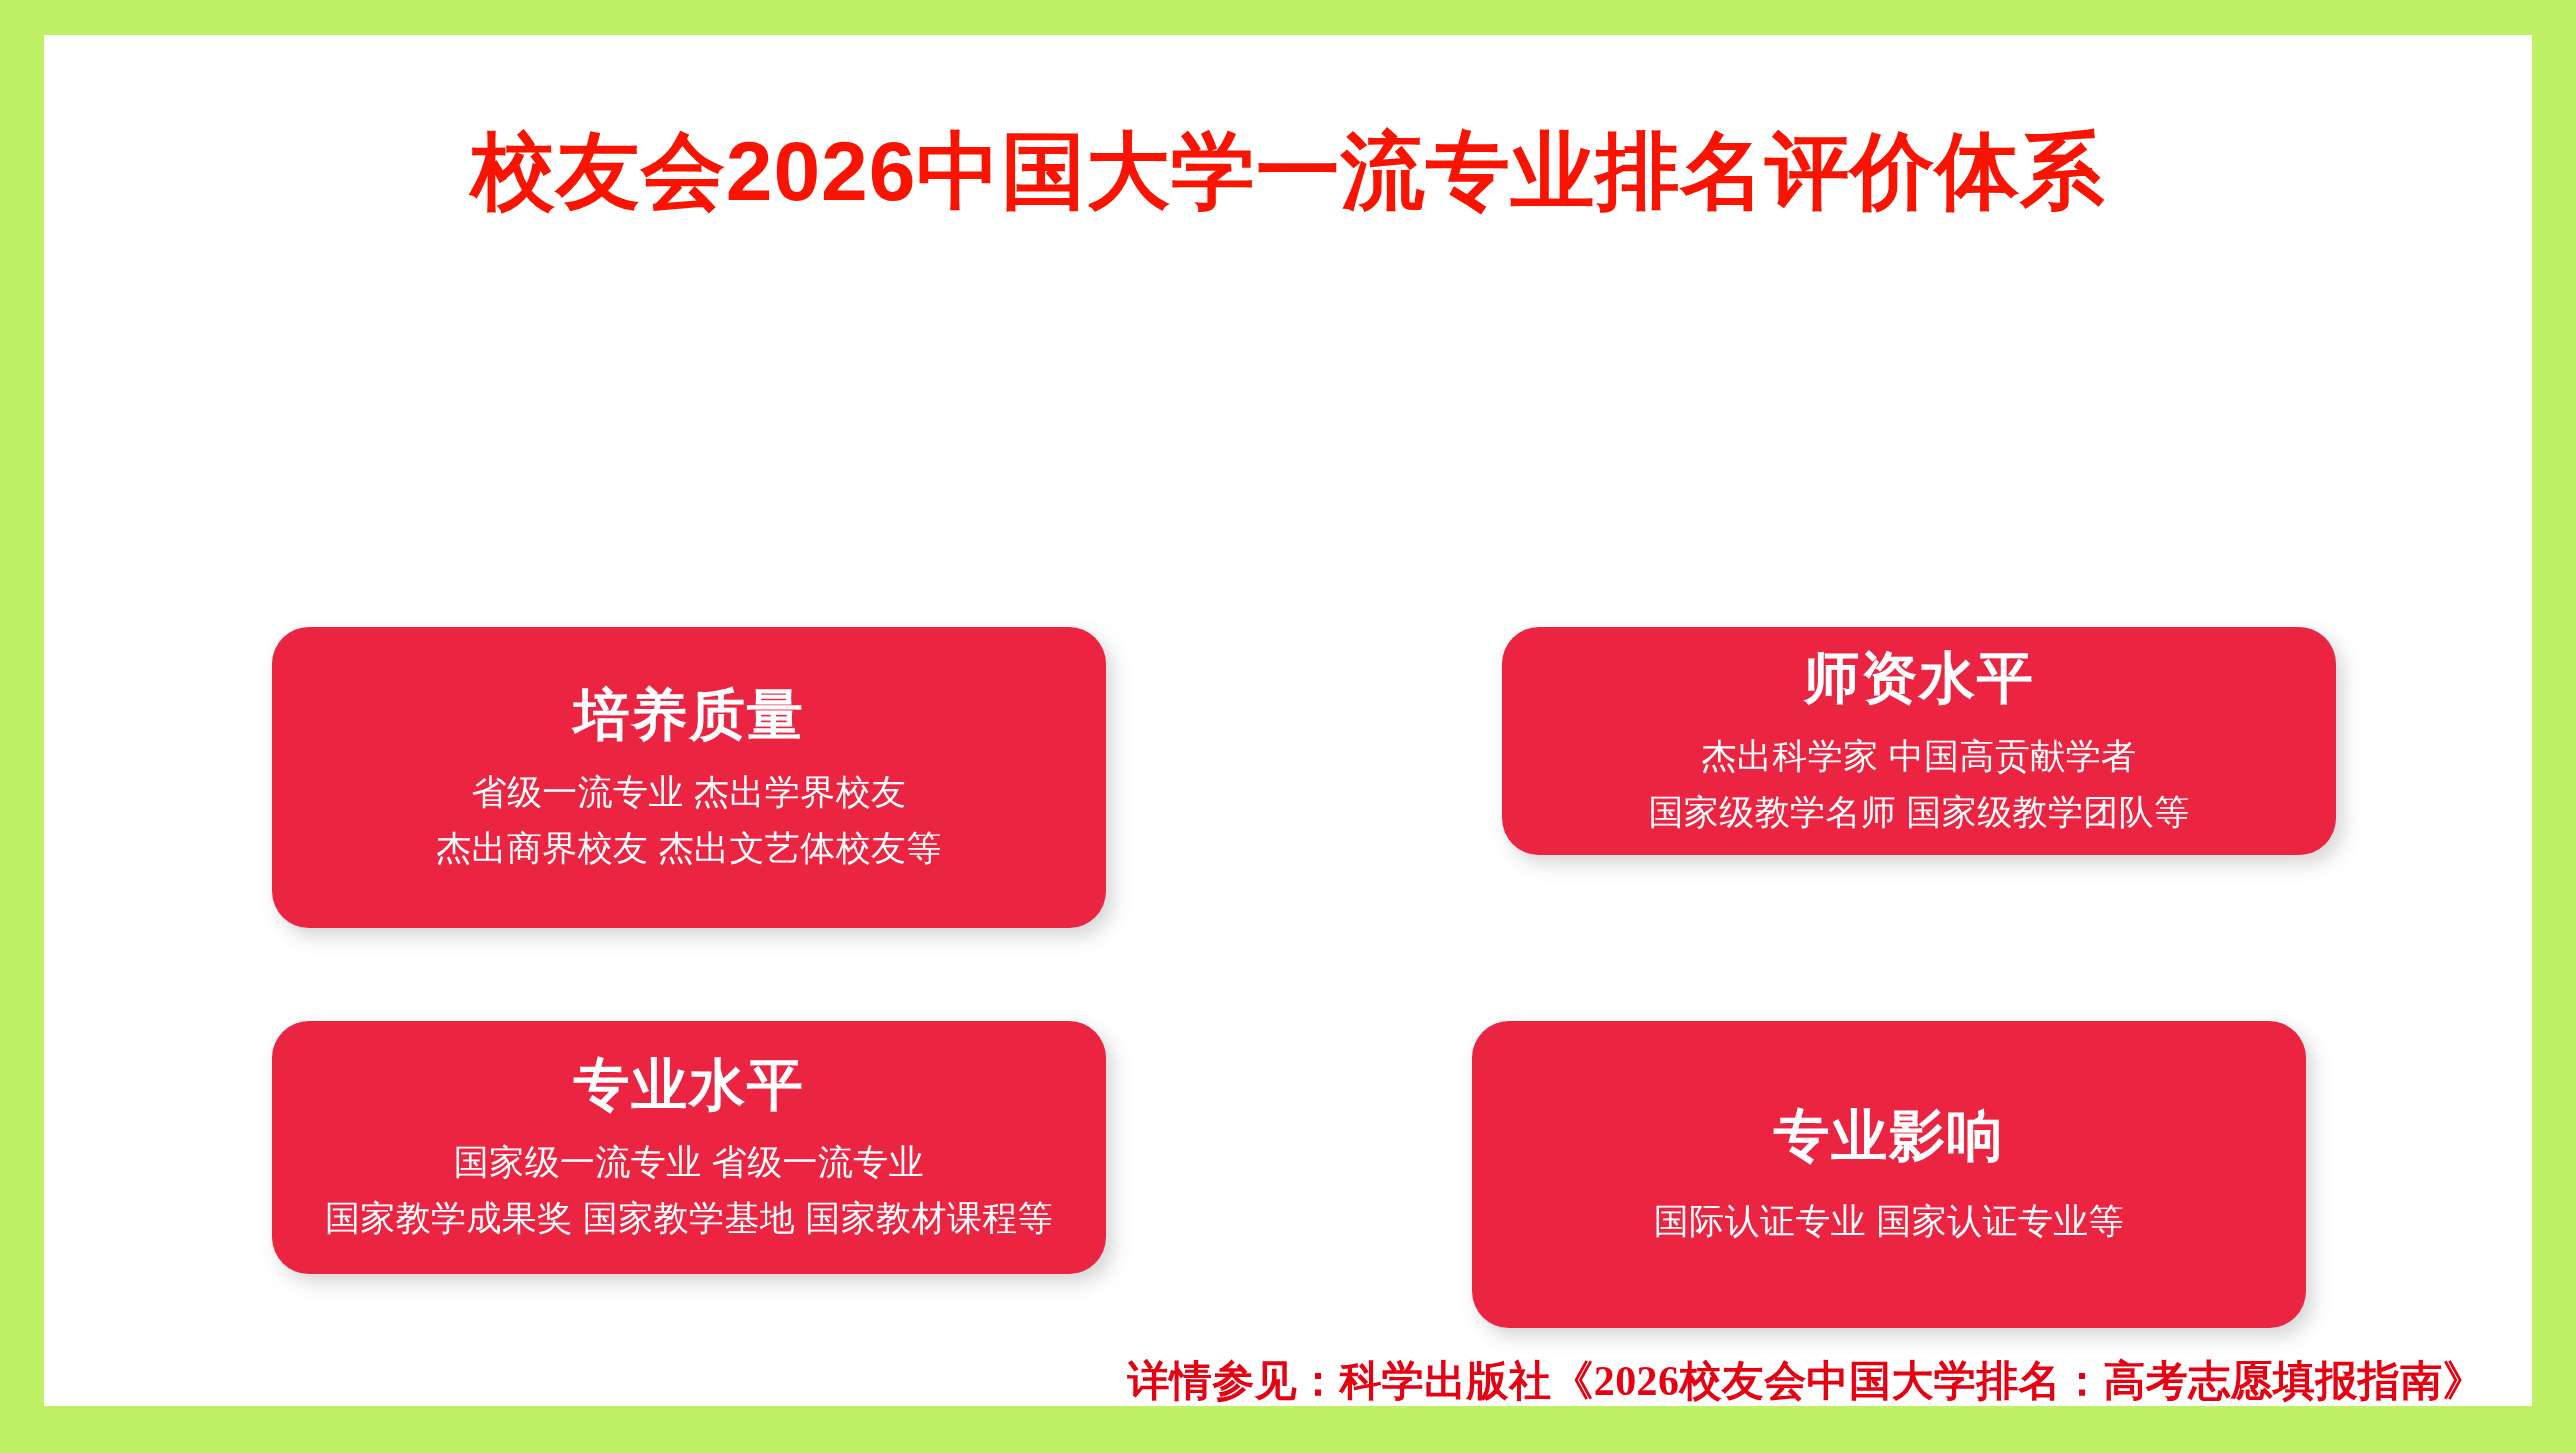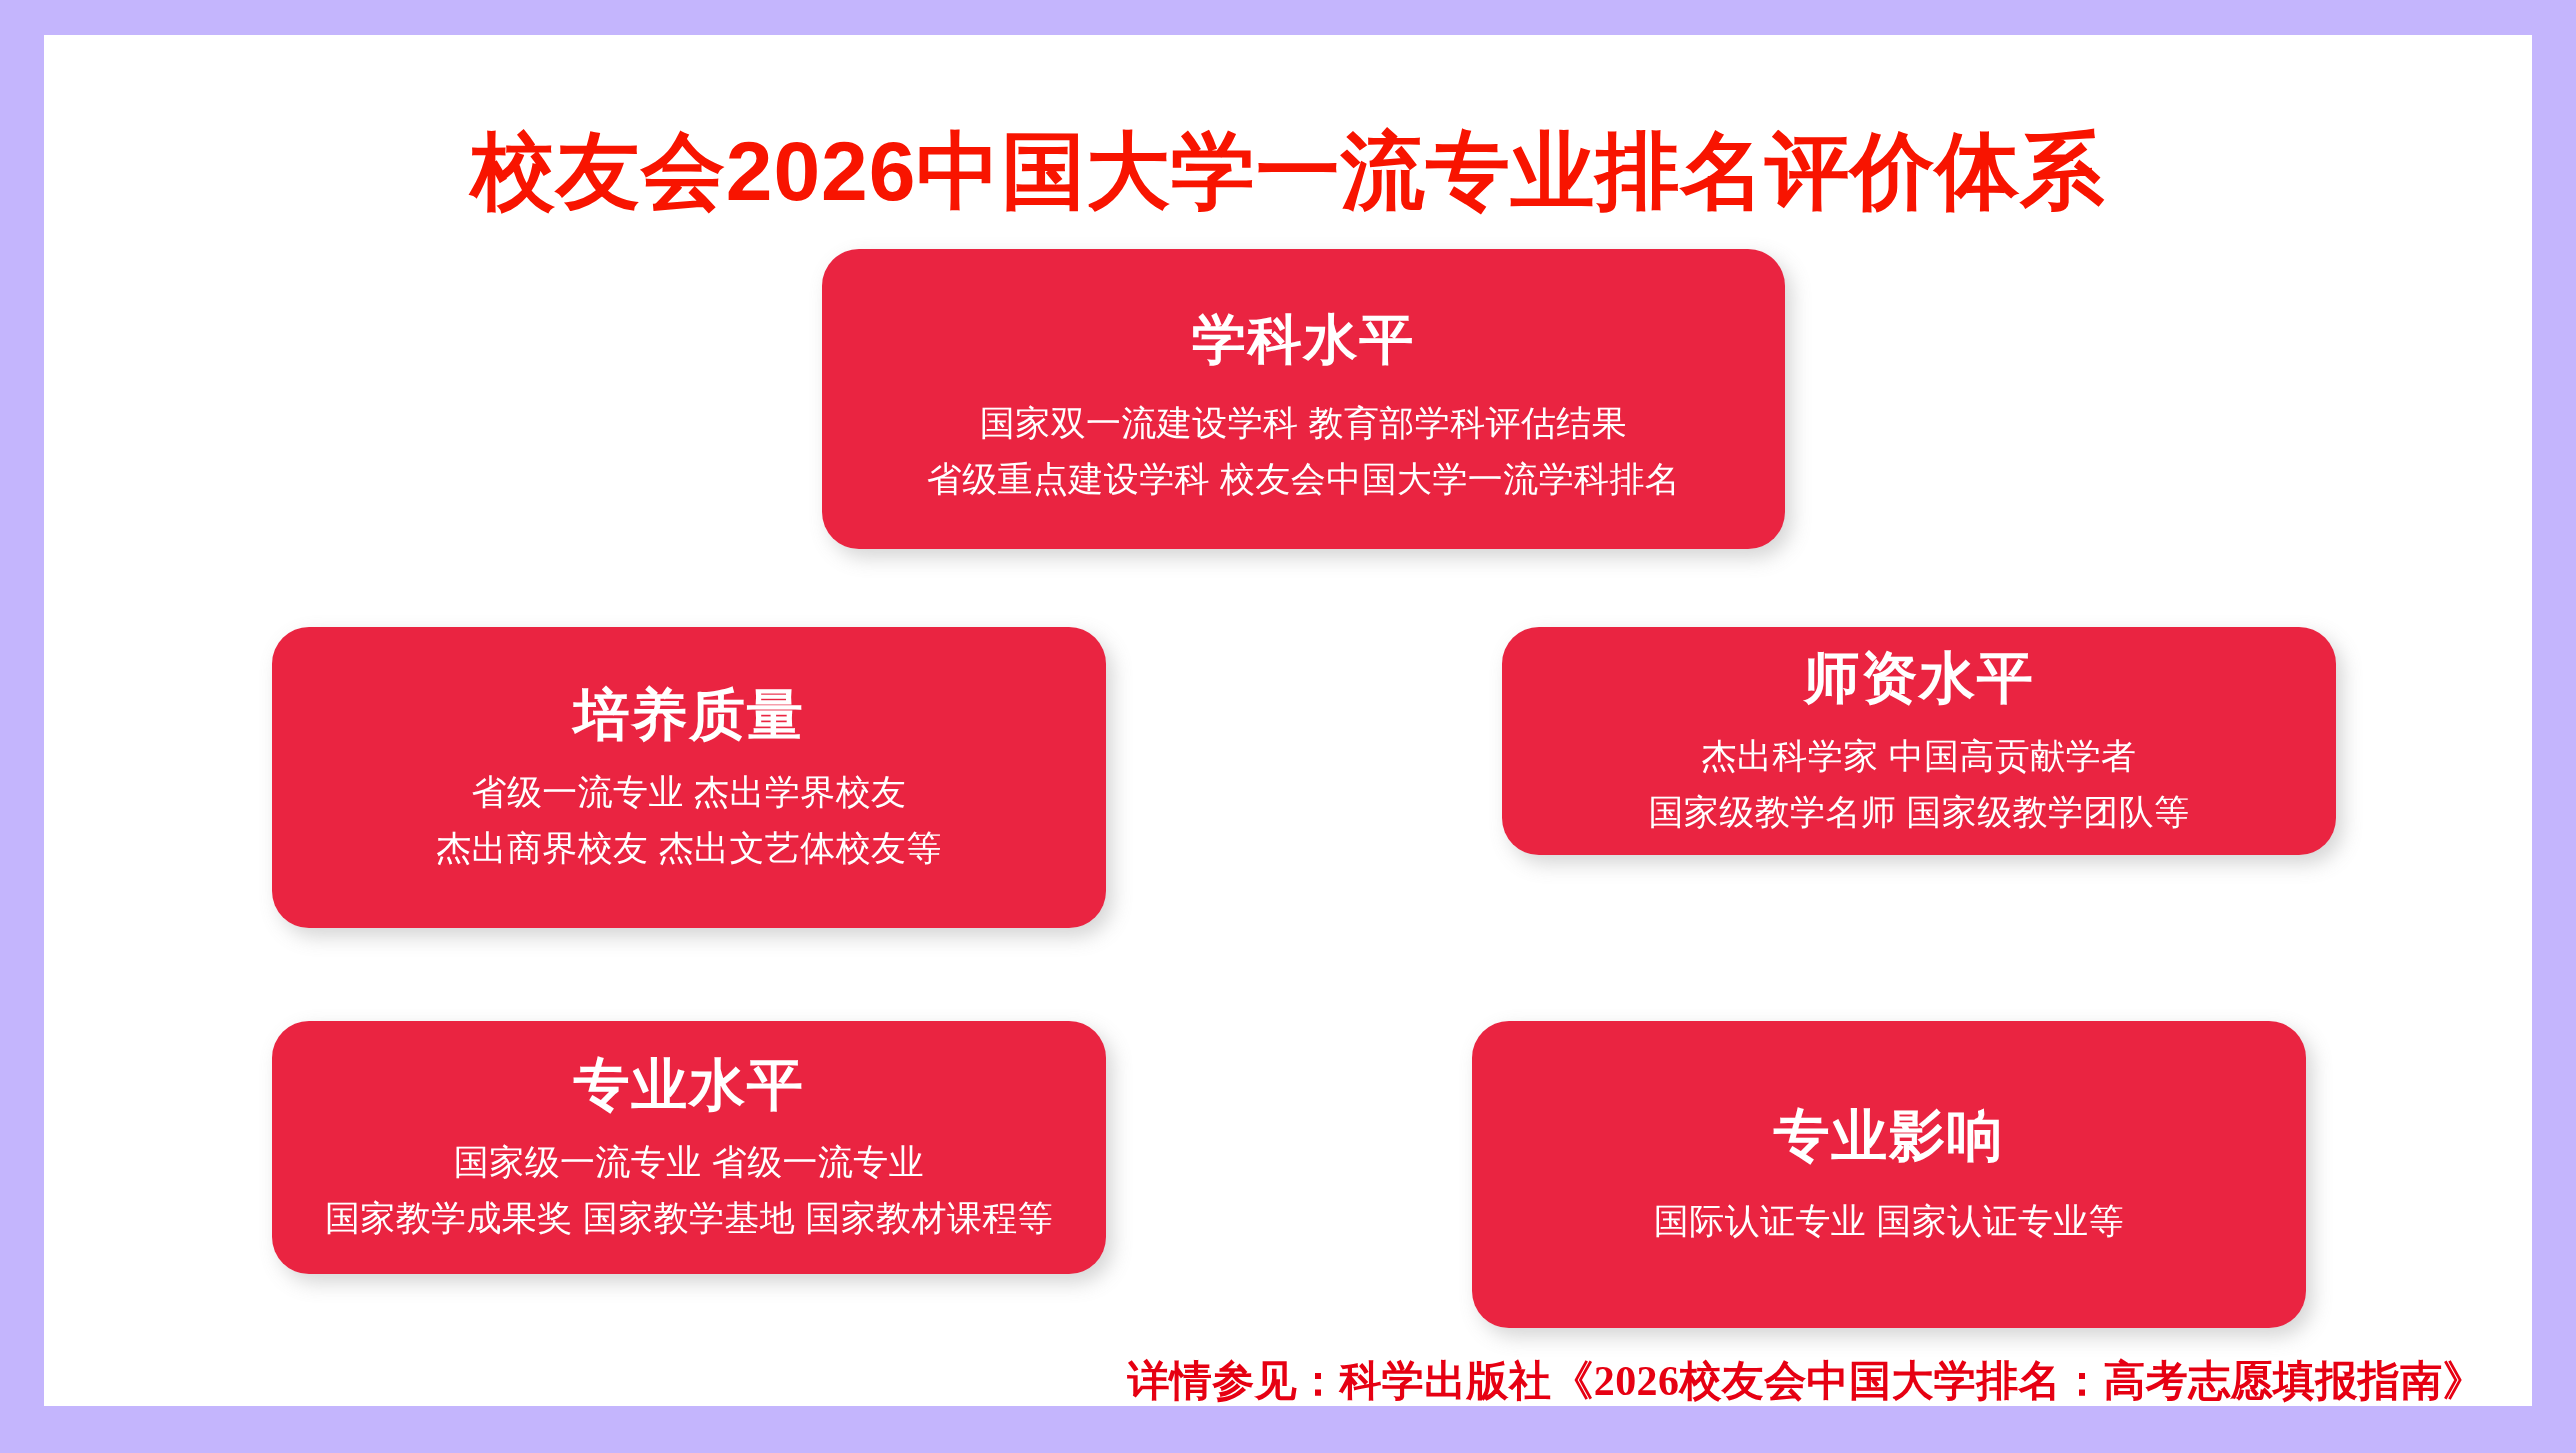--- a/index.html
+++ b/index.html
@@ -12,21 +12,21 @@
     height: 1454px;
     overflow: hidden;
     font-family: "Liberation Sans", "DejaVu Sans", sans-serif;
   }
 
   
   #poster {
     position: relative;
     width: 2576px;
     height: 1454px;
-    background: #c4b5fd;
+    background: #bef264;
     box-sizing: border-box;
   }
   #canvas {
     position: absolute;
     left: 44px;
     top: 35px;
     width: 2488px;
     height: 1371px;
     background: #ffffff;
   }
@@ -121,27 +121,20 @@
   }
 </style>
 </head>
 <body>
 
 <div id="poster">
   <div id="canvas">
 
     <div id="title">校友会2026中国大学一流专业排名评价体系</div>
 
-    <div class="card" id="card-discipline">
-      <div class="card-title">学科水平</div>
-      <div class="card-lines">
-        <div class="card-line">国家双一流建设学科  教育部学科评估结果</div>
-        <div class="card-line">省级重点建设学科  校友会中国大学一流学科排名</div>
-      </div>
-    </div>
 
     <div class="card" id="card-cultivation">
       <div class="card-title">培养质量</div>
       <div class="card-lines">
         <div class="card-line">省级一流专业  杰出学界校友</div>
         <div class="card-line">杰出商界校友  杰出文艺体校友等</div>
       </div>
     </div>
 
     <div class="card" id="card-faculty">

